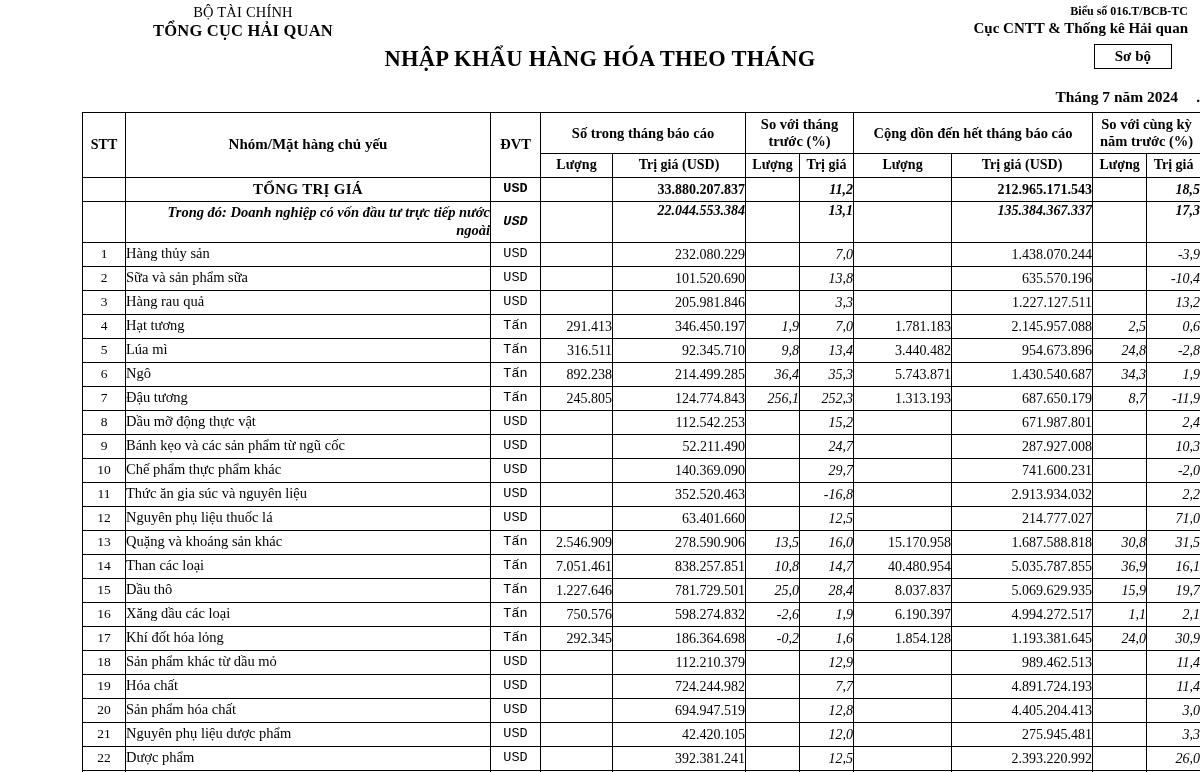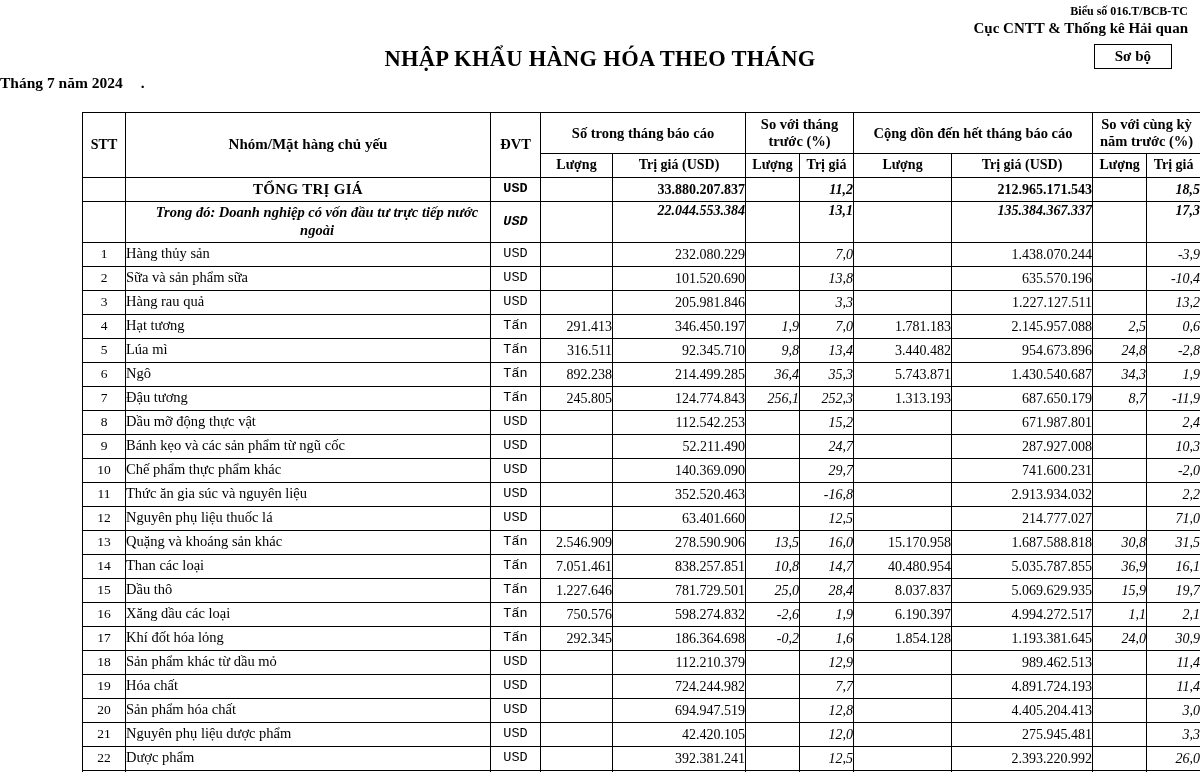--- a/index.html
+++ b/index.html
@@ -78,22 +78,22 @@
     top: 46px;
     text-align: center;
     font-size: 22.5px;
     font-weight: bold;
     letter-spacing: .3px;
   }
   .doc-subtitle {
     position: absolute;
     left: 0;
     right: 0;
-    top: 74px;
-    text-align: left;
+    top: 88px;
+    text-align: right;
     font-size: 15.5px;
     font-weight: bold;
   }
   .doc-subtitle .dot-after {
     font-weight: bold;
     padding-left: 18px;
   }
 
   
   .table-wrap {
@@ -173,21 +173,21 @@
     font-size: 15px;
     letter-spacing: .3px;
   }
   tr.row-total td.c-dvt { font-weight: bold; }
 
   tr.row-sub td {
     font-weight: bold;
     font-style: italic;
   }
   tr.row-sub td.c-name {
-    text-align: center;
+    text-align: right;
     padding-left: 18px;
     font-size: 14.5px;
     line-height: 1.24;
   }
   tr.row-sub td.c-num,
   tr.row-sub td.c-pct {
     vertical-align: top;
     padding-top: 0;
   }
   tr.row-sub td {
@@ -197,20 +197,24 @@
   
   .sep-left { border-left: 1.4px solid #000 !important; }
 </style>
 </head>
 <body>
 
 <div class="page">
 
   <div class="masthead">
 
+    <div class="org-block">
+      <div class="org-ministry">BỘ TÀI CHÍNH</div>
+      <div class="org-dept">TỔNG CỤC HẢI QUAN</div>
+    </div>
 
     <div class="form-block">
       <div class="form-code">Biểu số 016.T/BCB-TC</div>
       <div class="form-issuer">Cục CNTT &amp; Thống kê Hải quan</div>
       <div class="prelim-box">Sơ bộ</div>
     </div>
 
     <div class="doc-title">NHẬP KHẨU HÀNG HÓA THEO THÁNG</div>
 
     <div class="doc-subtitle">

